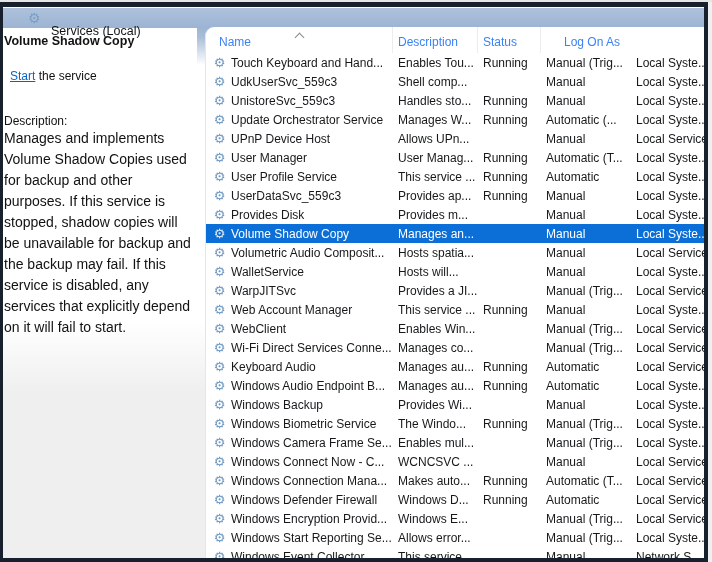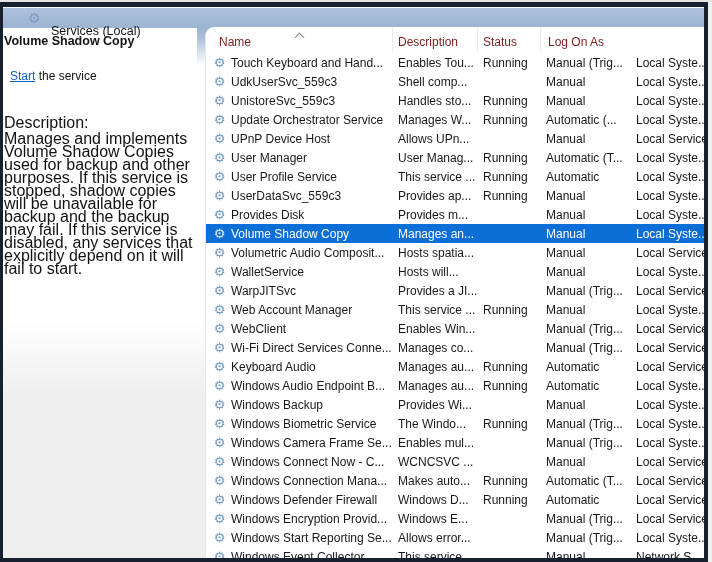--- a/index.html
+++ b/index.html
@@ -25,34 +25,34 @@
   .header-bar .bar-title { position:absolute; left:48px; top:16px; font-size:12.5px; color:#101418; }
 
   .corner-patch { position:absolute; left:194px; top:20px; width:30px; height:40px;
     background:linear-gradient(180deg,#9cb4d3 0px,#a9bdd8 10px,rgba(169,189,216,0) 38px); z-index:1; }
 
   
   .left-content { position:absolute; left:1px; top:24px; width:193px; z-index:2; color:#121212; }
   .svc-title { font-size:12.5px; font-weight:bold; padding-top:3px; }
   .svc-action { margin-top:21px; font-size:12px;padding-left:6px; }
   .svc-action a { color:#0a64c8; text-decoration:underline; cursor:pointer; }
-  .svc-desc-label { margin-top:31px; font-size:16px; }
-  .svc-desc { font-size:16px; line-height:13px; width:191px; }
+  .svc-desc-label { margin-top:31px; font-size:12px; }
+  .svc-desc { font-size:14px; line-height:21px; width:191px; }
 
   
   .list-panel { position:absolute; left:202px; top:20px; width:499px; height:531px;
     background:#fff; border-top-left-radius:9px; border-left:1px solid #e3e6ea; overflow:hidden; z-index:2; }
 
-  .lv-header { position:relative; height:26px; display:flex; font-size:12px; color:#7f1d1d; }
+  .lv-header { position:relative; height:26px; display:flex; font-size:12px; color:#3b82f6; }
   .lv-header .hcell { height:26px; line-height:30px; border-right:1px solid #ececec; cursor:default; }
   .h-name  { width:187px; padding-left:13px; }
   .h-desc  { width:85px;  padding-left:5px; }
   .h-status{ width:63px;  padding-left:5px; }
   .h-start { width:88px;  padding-left:5px; }
-  .h-logon { flex:1;      padding-left:7px; border-right:none !important; }
+  .h-logon { flex:1;      padding-left:7px; border-right:none !important;margin-left:16px; }
   .sort-chevron { position:absolute; left:90px; top:5px; width:8px; height:8px; }
   .sort-chevron::before { content:""; position:absolute; left:0; top:2px; width:6px; height:6px;
     border-left:1px solid #8a8a8a; border-top:1px solid #8a8a8a; transform:rotate(45deg); }
 
   .lv-body { position:absolute; left:0; top:26px; right:0; bottom:0; overflow:hidden; }
   .lv-row { display:flex; height:19px; align-items:center; font-size:12px; color:#16181a; cursor:default; }
   .lv-row.selected { background:#0b6fd7; color:#ffffff; }
   .cell { white-space:nowrap; overflow:hidden; }
   .c-name  { width:187px; display:flex; align-items:center; }
   .c-desc  { width:85px;  padding-left:5px; }

